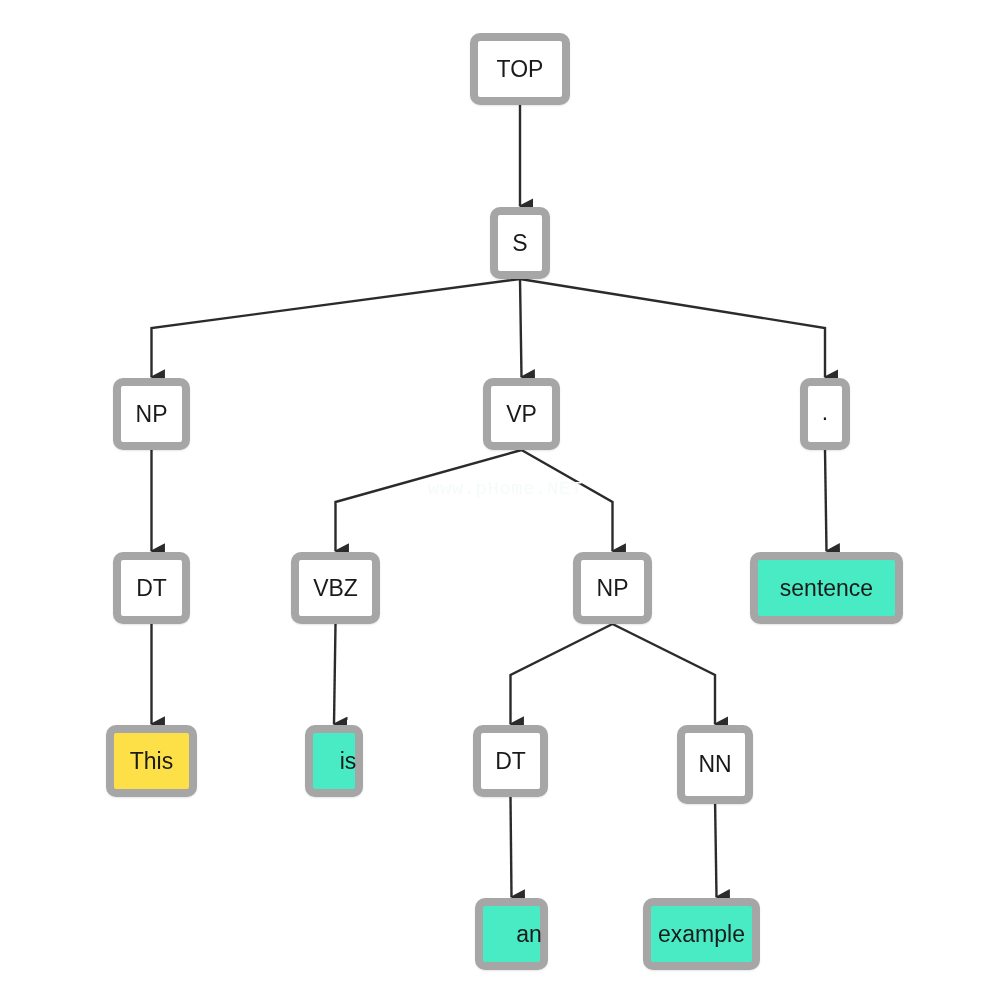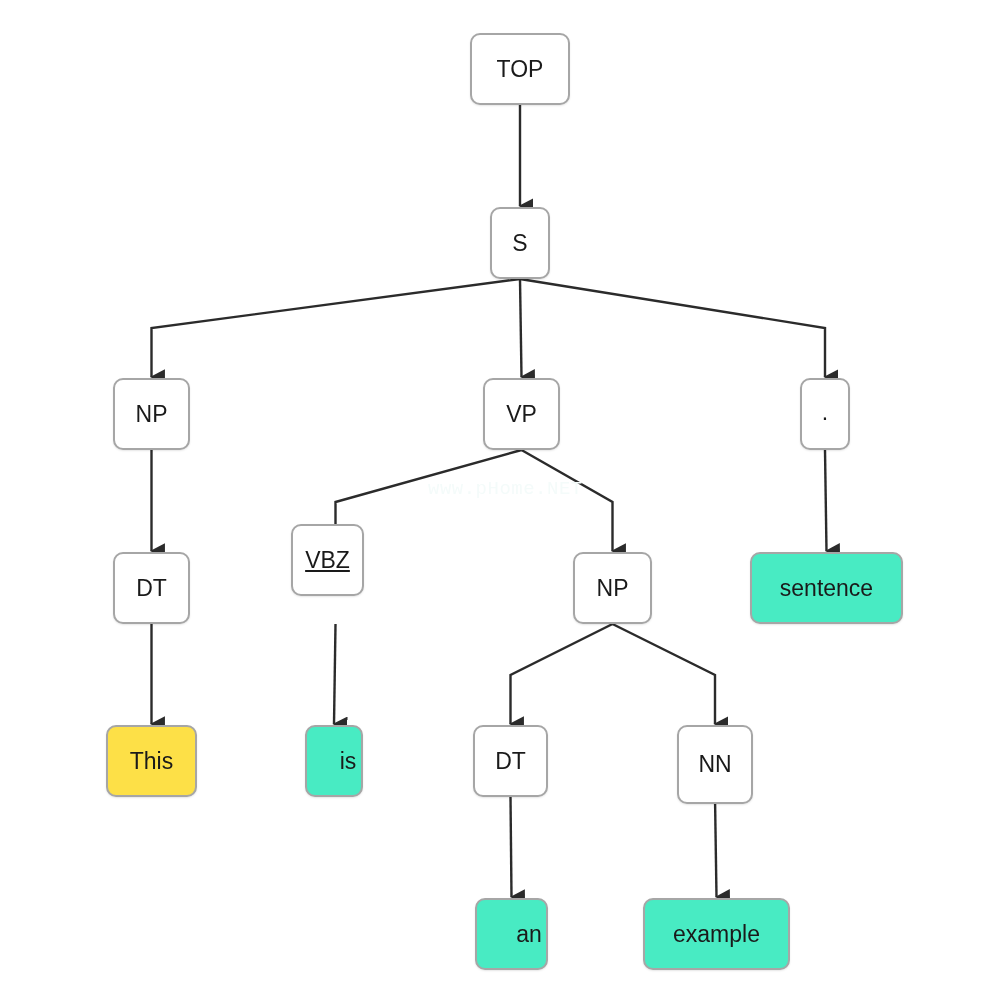--- a/index.html
+++ b/index.html
@@ -26,21 +26,21 @@
     position: absolute;
     left: 0;
     top: 0;
     width: 992px;
     height: 1000px;
     pointer-events: none;
   }
   .node {
     position: absolute;
     box-sizing: border-box;
-    border: 2px solid #14b8a6;
+    border: 8px solid #14b8a6;
     border-radius: 10px;
     background: #ffffff;
     display: flex;
     align-items: center;
     justify-content: center;
     color: #1a1a1a;
     font-size: 23px;
     line-height: 1;
     font-family: "Liberation Sans", sans-serif;
     box-shadow: 0 1px 2px rgba(0,0,0,0.10);
@@ -108,21 +108,21 @@
       </div>
       <div class="node" style="left: 483px; top: 378px; width: 77px; height: 72px; border-color: rgb(166, 166, 166);">
         <span class="node-label">VP</span>
       </div>
       <div class="node punct" style="left: 800px; top: 378px; width: 50px; height: 72px; border-color: rgb(166, 166, 166);">
         <span class="node-label">.</span>
       </div>
       <div class="node" style="left: 113px; top: 552px; width: 77px; height: 72px; border-color: rgb(166, 166, 166);">
         <span class="node-label">DT</span>
       </div>
-      <div class="node" style="left: 291px; top: 524px; width: 73px; height: 72px; border-color: rgb(166, 166, 166); text-decoration: underline;">
+      <div class="node" style="left: 291px; top: 552px; width: 89px; height: 72px; border-color: rgb(166, 166, 166);">
         <span class="node-label">VBZ</span>
       </div>
       <div class="node" style="left: 573px; top: 552px; width: 79px; height: 72px; border-color: rgb(166, 166, 166);">
         <span class="node-label">NP</span>
       </div>
       <div class="node leaf" style="left: 750px; top: 552px; width: 153px; height: 72px; background: rgb(72, 235, 195); border-color: rgb(166, 166, 166);">
         <span class="node-label">sentence</span>
       </div>
       <div class="node leaf" style="left: 106px; top: 725px; width: 91px; height: 72px; background: #fde047; border-color: rgb(166, 166, 166);">
         <span class="node-label">This</span>
@@ -132,19 +132,19 @@
       </div>
       <div class="node" style="left: 473px; top: 725px; width: 75px; height: 72px; border-color: rgb(166, 166, 166);">
         <span class="node-label">DT</span>
       </div>
       <div class="node" style="left: 677px; top: 725px; width: 76px; height: 79px; border-color: rgb(166, 166, 166);">
         <span class="node-label">NN</span>
       </div>
       <div class="node leaf" style="left: 475px; top: 898px; width: 73px; height: 72px; background: rgb(72, 235, 195); border-color: rgb(166, 166, 166); padding-left: 35px;">
         <span class="node-label">an</span>
       </div>
-      <div class="node leaf" style="left: 643px; top: 898px; width: 147px; height: 72px; background: rgb(72, 235, 195); border-color: rgb(166, 166, 166); justify-content: center;">
+      <div class="node leaf" style="left: 643px; top: 898px; width: 117px; height: 72px; background: rgb(72, 235, 195); border-color: rgb(166, 166, 166); justify-content: center;">
         <span class="node-label">example</span>
       </div>
     </div>
 
   <div class="watermark" style="left: 428px; top: 478px; color: rgb(244, 251, 250);">www.pHome.NET</div>
 </div>
 
 </body></html>

